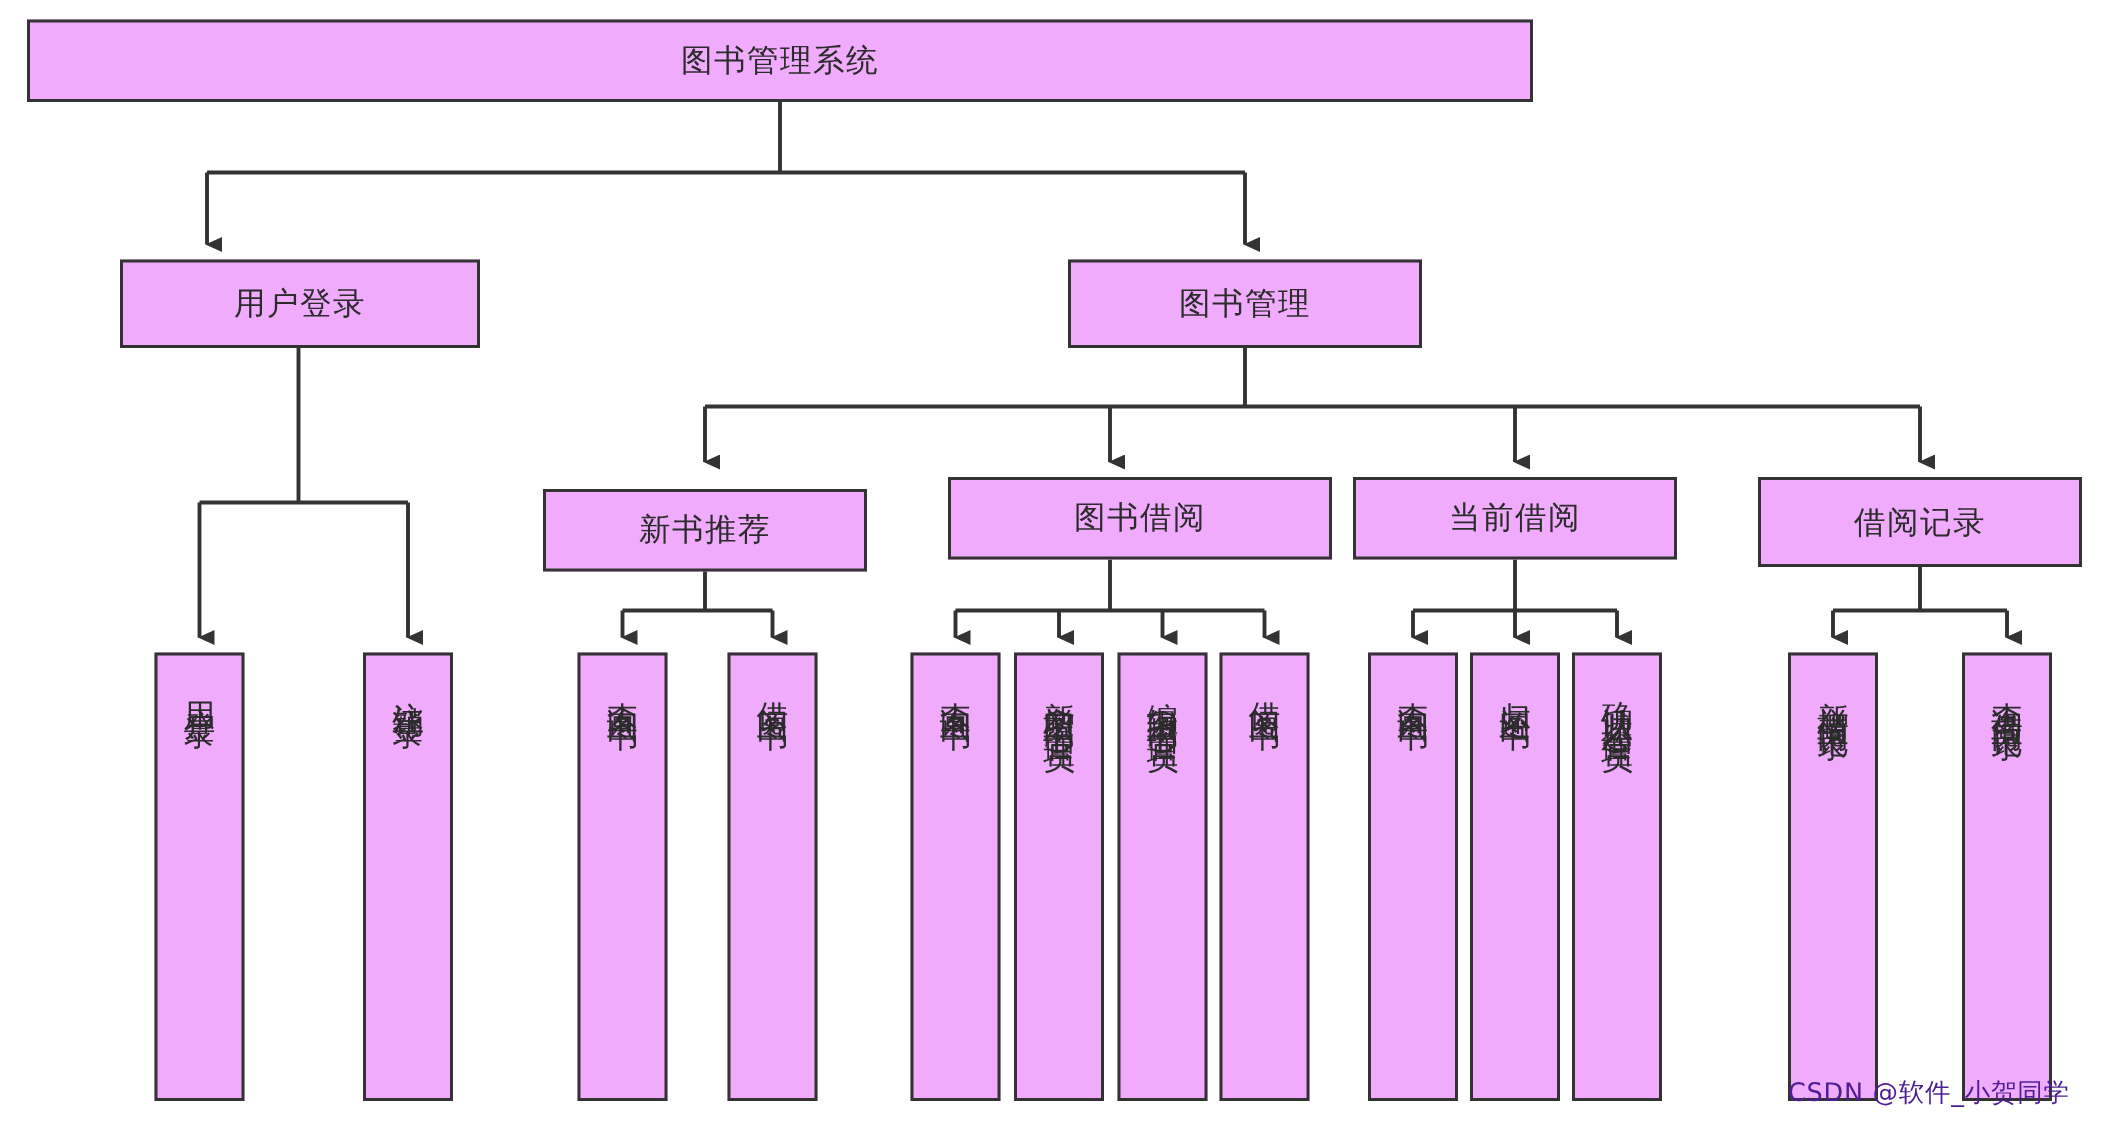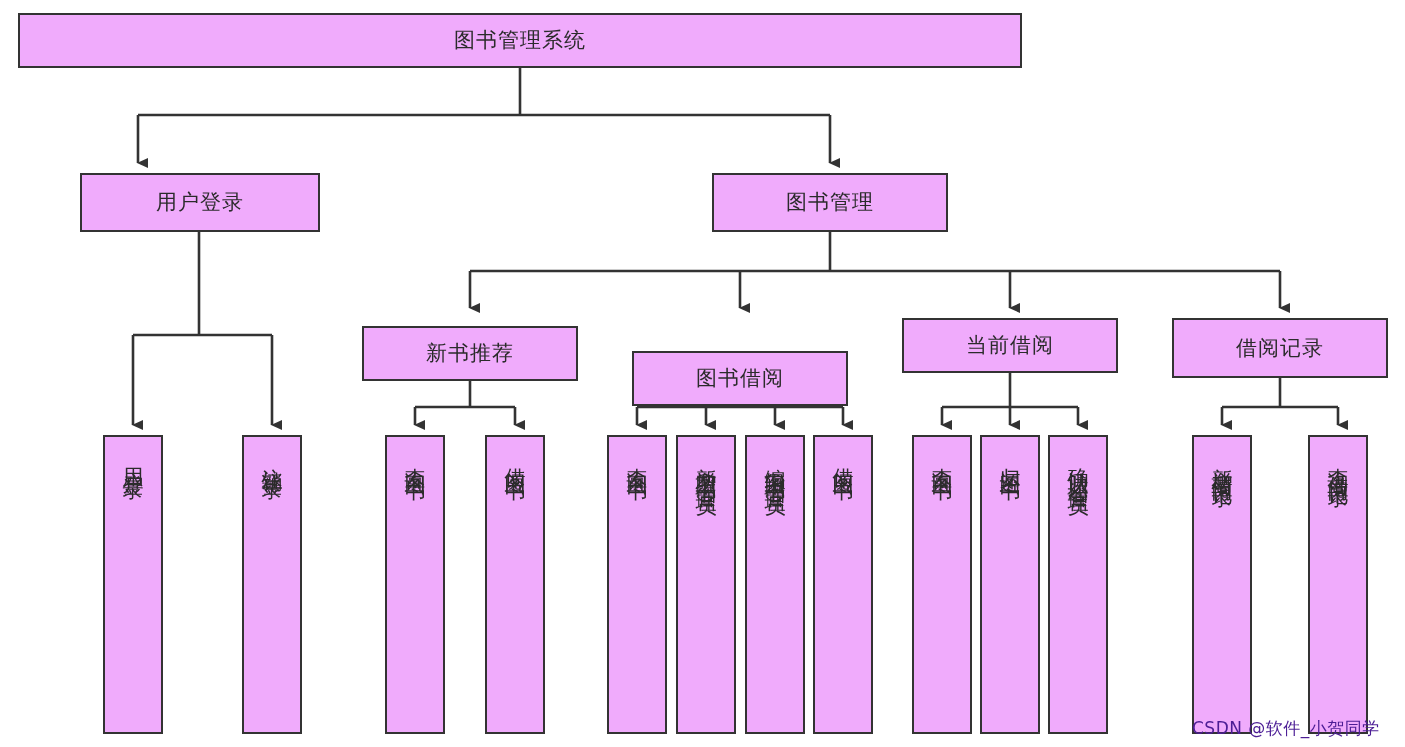--- a/index.html
+++ b/index.html
@@ -81,21 +81,21 @@
   <div class="node h" style="left:80px;top:173px;width:240px;height:59px;">
     <span class="lbl">用户登录</span>
   </div>
   <div class="node h" style="left:712px;top:173px;width:236px;height:59px;">
     <span class="lbl">图书管理</span>
   </div>
 
   <div class="node h" style="left:362px;top:326px;width:216px;height:55px;">
     <span class="lbl">新书推荐</span>
   </div>
-  <div class="node h" style="left:632px;top:318px;width:216px;height:55px;margin-top:33px;">
+  <div class="node h" style="left:632px;top:318px;width:256px;height:55px;">
     <span class="lbl">图书借阅</span>
   </div>
   <div class="node h" style="left:902px;top:318px;width:216px;height:55px;align-items:center;">
     <span class="lbl">当前借阅</span>
   </div>
   <div class="node h" style="left:1172px;top:318px;width:216px;height:60px;">
     <span class="lbl">借阅记录</span>
   </div>
 
   <div class="node v" style="left:103px;top:435px;width:60px;height:299px;">

